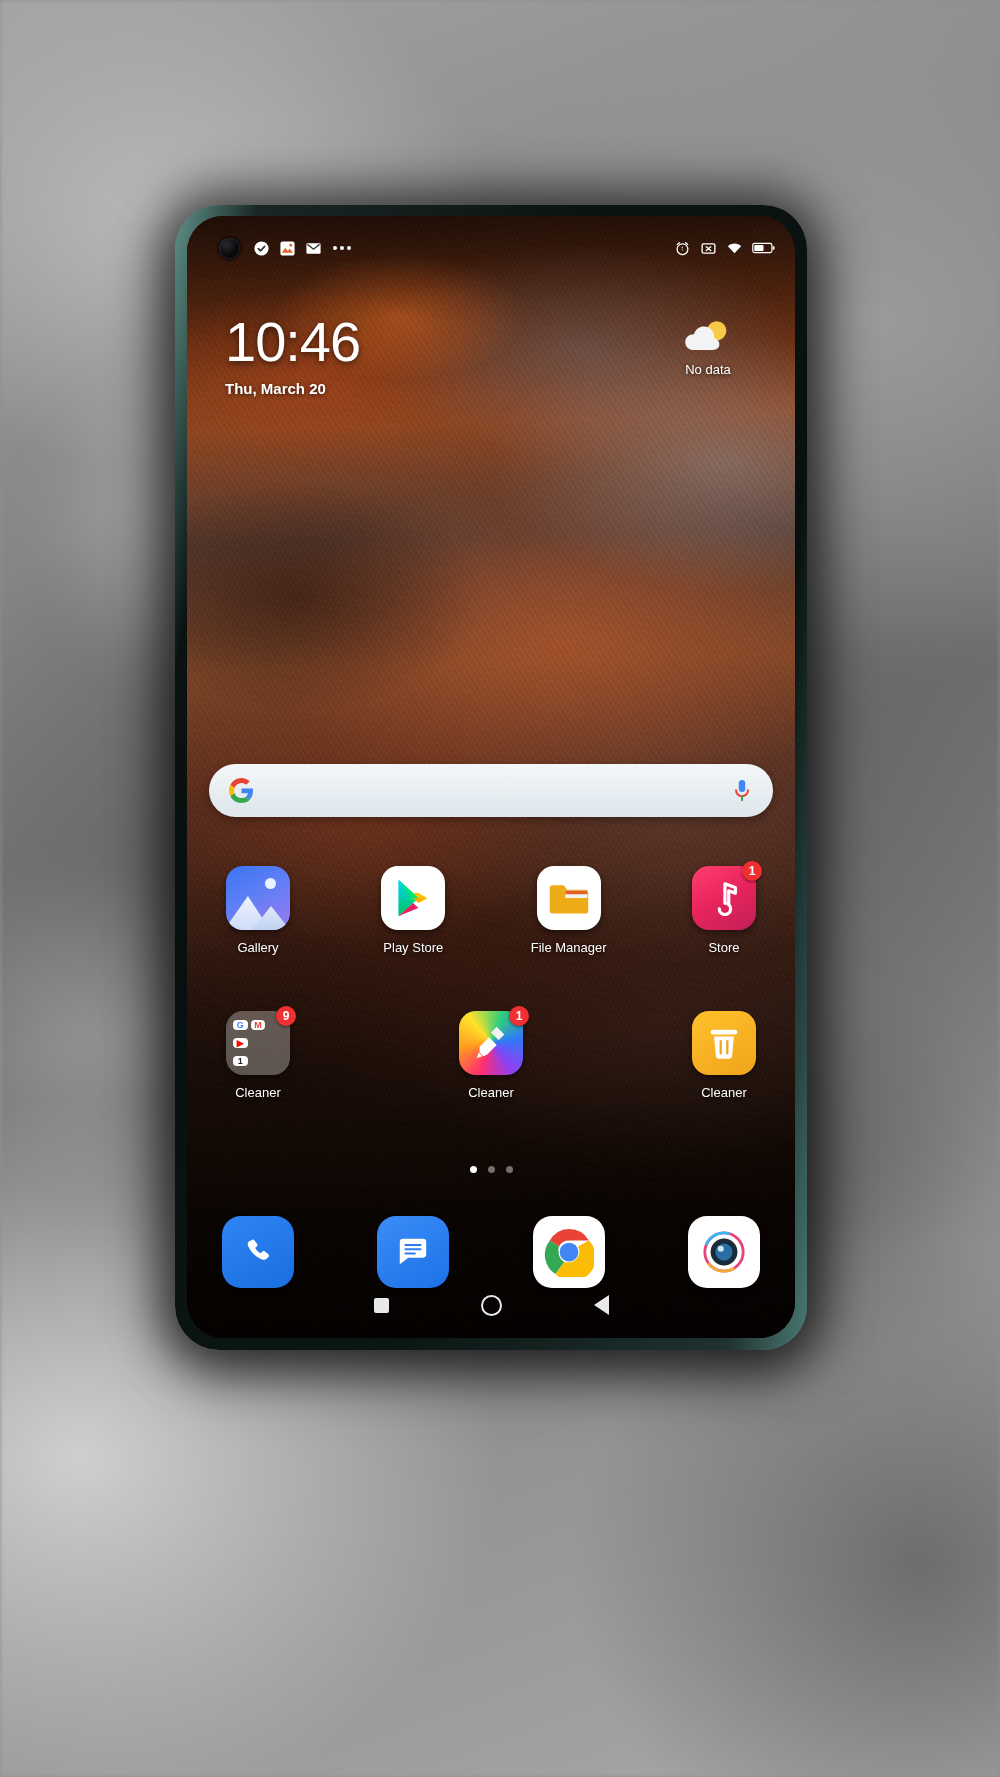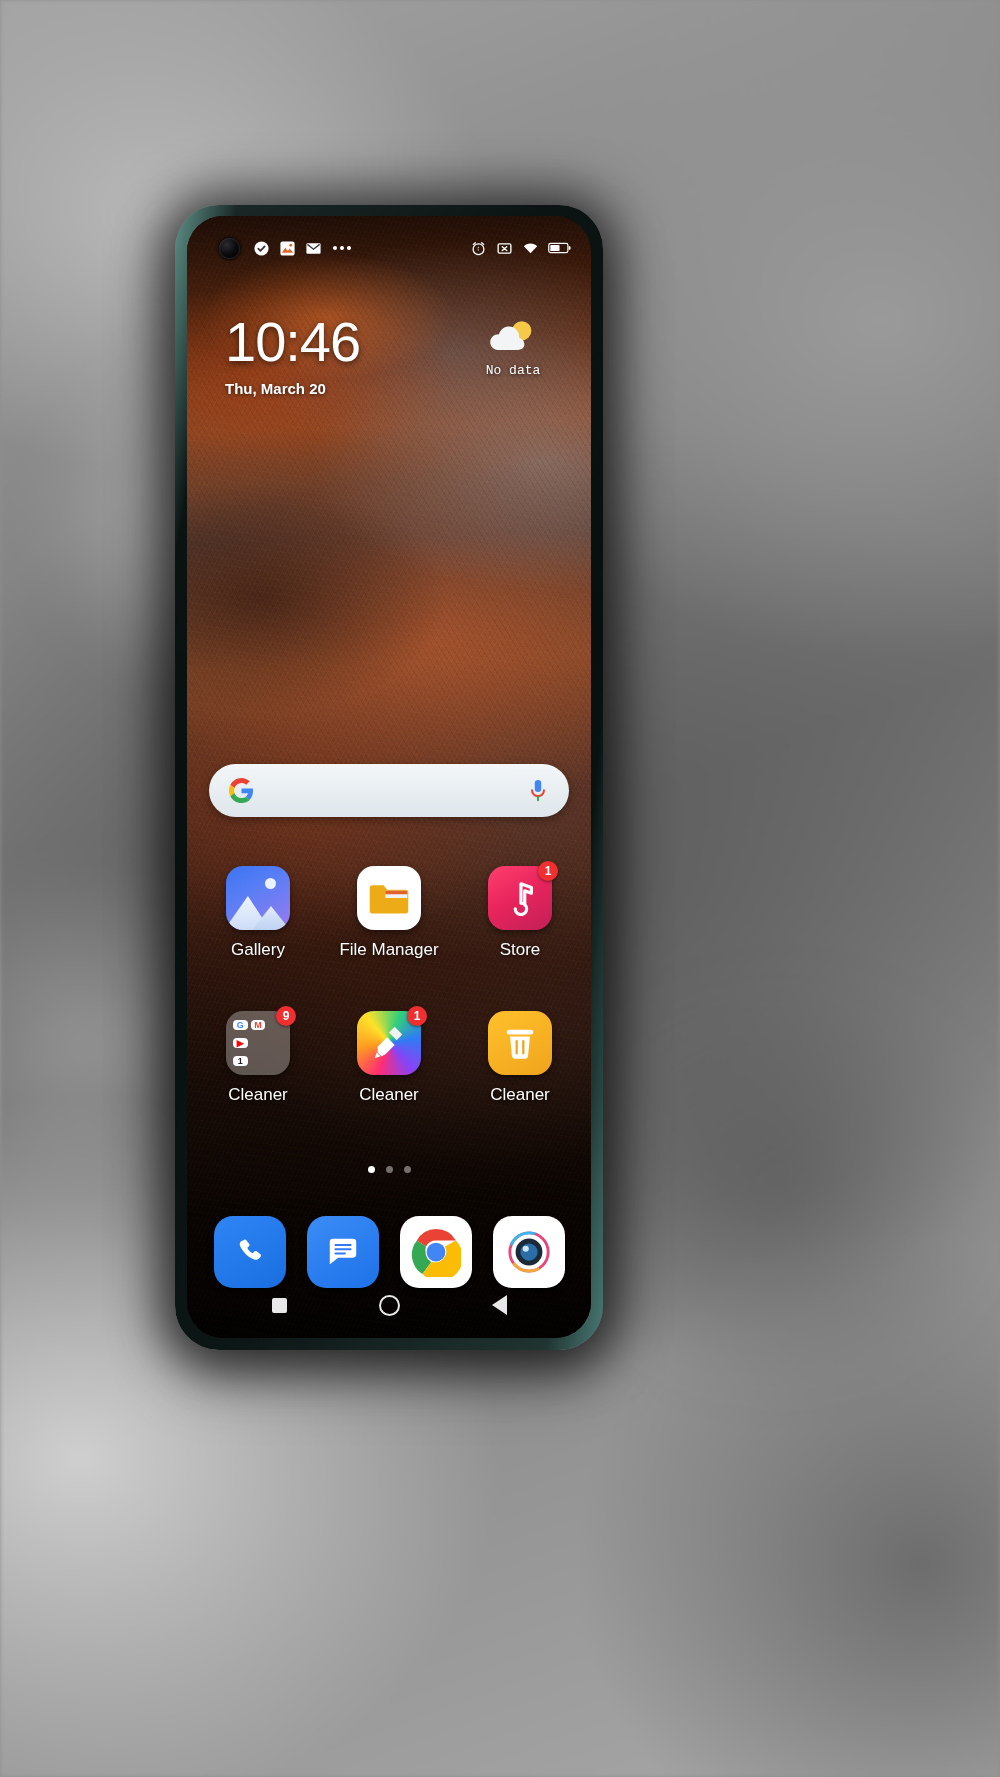--- a/index.html
+++ b/index.html
@@ -26,21 +26,21 @@
     content:""; position:absolute; inset:-40px;
     background:
       radial-gradient(ellipse 300px 260px at 26% 30%, rgba(215,215,215,.55), rgba(215,215,215,0) 70%),
       radial-gradient(ellipse 340px 300px at 76% 66%, rgba(60,60,60,.45), rgba(60,60,60,0) 70%),
       radial-gradient(ellipse 260px 240px at 12% 58%, rgba(230,230,230,.35), rgba(230,230,230,0) 72%);
     filter:blur(26px);
   }
 
   
   #phone {
-    position:absolute; left:175px; top:205px; width:428px; height:1145px;
+    position:absolute; left:175px; top:205px; width:632px; height:1145px;
     border-radius:44px;
     background:linear-gradient(145deg,#1d2b2a 0%,#0b1413 18%,#07100f 50%,#0c1615 82%,#243a37 100%);
     box-shadow:0 0 48px 16px rgba(0,0,0,.55), 0 24px 60px rgba(0,0,0,.5);
     padding:11px 12px 12px 12px;
   }
   #phone:before{ 
     content:""; position:absolute; inset:0; border-radius:44px;
     background:
       linear-gradient(100deg, rgba(150,230,215,.55) 0%, rgba(150,230,215,0) 10%),
       linear-gradient(275deg, rgba(120,200,190,.45) 0%, rgba(120,200,190,0) 11%);
@@ -103,21 +103,21 @@
   #clockwidget{ position:absolute; left:38px; top:98px; }
   #clock{
     font-size:56px; line-height:56px; font-weight:300; color:#fff; letter-spacing:-1px;
     text-shadow:0 2px 6px rgba(0,0,0,.6);
   }
   #date{
     margin-top:10px; font-size:15px; font-weight:700; color:#fff;
     text-shadow:0 1px 4px rgba(0,0,0,.7);
   }
   #weather{
-    position:absolute; right:28px; top:100px; width:100px; text-align:center;font-family:Liberation Mono, monospace;
+    position:absolute; right:37px; top:100px; width:100px; text-align:center;
   }
   #weather-label{
     margin-top:2px; font-size:13px; color:#fff; font-weight:400;
     text-shadow:0 1px 4px rgba(0,0,0,.8);
   }
 
   
   #searchbar{
     position:absolute; left:22px; right:22px; top:548px; height:53px;
     background:linear-gradient(180deg,#f4f7f9 0%, #e7edf1 55%, #dfe7ec 100%);
@@ -133,21 +133,21 @@
   #row1{ top:650px; }
   #row2{ top:795px; }
   .app{ width:110px; display:flex; flex-direction:column; align-items:center; }
   .icon-wrap{ position:relative; width:64px; height:64px; }
   .icon{
     width:64px; height:64px; border-radius:17px; overflow:hidden;
     display:flex; align-items:center; justify-content:center;
     box-shadow:0 3px 7px rgba(0,0,0,.45);
   }
   .app-label{
-    margin-top:10px; font-size:17px; color:#fff; font-weight:400; white-space:nowrap;
+    margin-top:10px; font-size:13px; color:#fff; font-weight:400; white-space:nowrap;
     text-shadow:0 1px 4px rgba(0,0,0,.85);
   }
   .badge{
     position:absolute; top:-5px; right:-6px; min-width:20px; height:20px; padding:0 5px;
     border-radius:10px; background:#f03030;
     color:#fff; font-size:12px; font-weight:700;
     display:flex; align-items:center; justify-content:center;
     box-shadow:0 1px 3px rgba(0,0,0,.5);
   }
 
@@ -294,20 +294,42 @@
         <div class="icon-wrap">
           <div class="icon ic-gallery">
             <span class="sun"></span>
               <span class="m1"></span>
               <span class="m2"></span>
           </div>
         </div>
         <span class="app-label">Gallery</span>
       </div>
 
+      <div class="app">
+        <div class="icon-wrap">
+          <div class="icon ic-play">
+            <svg style="width:36px;height:40px" viewBox="0 0 40 44">
+              <path d="M4 2l22 20L4 42z" fill="#00c3ff"></path>
+              <path d="M4 2l22 20L4 42z" fill="url(#pg)"></path>
+              <defs>
+                  <linearGradient id="pg" x1="0" y1="0" x2="0" y2="1">
+                <stop offset="0" stop-color="#00d2ff"></stop>
+                    <stop offset="1" stop-color="#00c853"></stop>
+              </linearGradient>
+                </defs>
+              <path d="M4 2l22 20-6 5.6z" fill="#00e676" opacity=".95"></path>
+              <path d="M4 42l16-14.4 6 5.6z" fill="#e91e63"></path>
+              <path d="M26 22l10-5.6-10-5.4-6 5.4z" fill="#ffc400" opacity="0"></path>
+              <path d="M20 16.4l6 5.6 10 .2-10-5.8z" fill="#ffc400"></path>
+              <path d="M26 22l10 .2-10 5.4-6-5.6z" fill="#ffab00"></path>
+            </svg>
+          </div>
+        </div>
+        <span class="app-label">Play Store</span>
+      </div>
 
       <div class="app">
         <div class="icon-wrap">
           <div class="icon ic-files">
             <svg style="width:44px;height:38px" viewBox="0 0 48 40">
               <path d="M3 9a3 3 0 013-3h12l4 5h20a3 3 0 013 3v20a3 3 0 01-3 3H6a3 3 0 01-3-3z" fill="#edab18"></path>
               <path d="M20 12h22a2 2 0 012 2v6H20z" fill="#f0f2f5"></path>
               <path d="M20 12h22a2 2 0 012 2v2H20z" fill="#e2622a"></path>
             </svg>
           </div>

